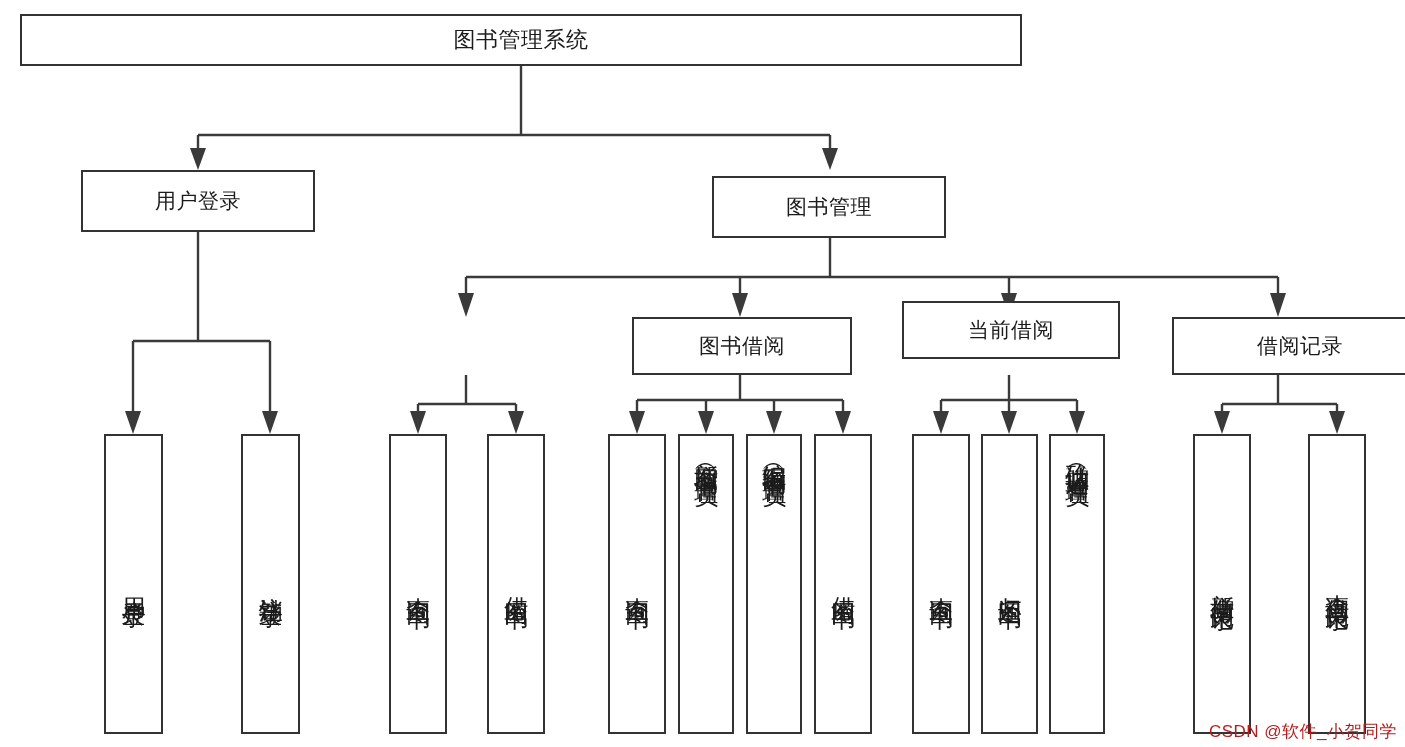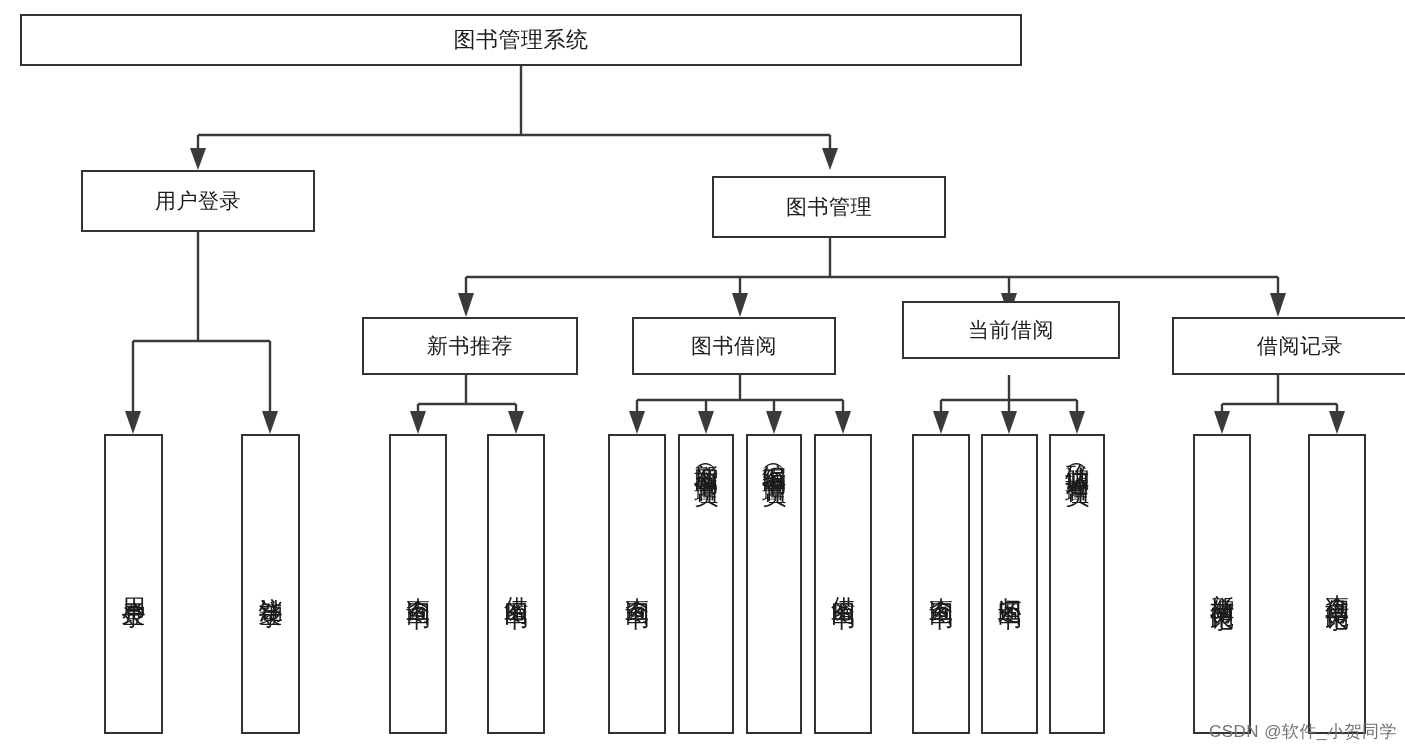--- a/index.html
+++ b/index.html
@@ -76,21 +76,21 @@
   
   .vert.tall .label {
     align-self: flex-start;
     margin-top: 8px;
   }
   .watermark {
     position: absolute;
     right: 8px;
     bottom: 4px;
     font-size: 17px;
-    color: #737373;
+    color: #b91c1c;
     letter-spacing: 0.5px;
     z-index: 3;
     white-space: nowrap;
   }
 </style>
 </head>
 <body>
 
 <div id="canvas">
 
@@ -162,24 +162,21 @@
     <span class="label">图书管理系统</span>
   </div>
 
   <div class="node horiz" style="left:81px; top:170px; width:234px; height:62px;">
     <span class="label">用户登录</span>
   </div>
   <div class="node horiz" style="left:712px; top:176px; width:234px; height:62px;">
     <span class="label">图书管理</span>
   </div>
 
-  <div class="node horiz" style="left:362px; top:317px; width:216px; height:58px;">
-    <span class="label">新书推荐</span>
-  </div>
-  <div class="node horiz" style="left:632px; top:317px; width:204px; height:58px;">
+  <div class="node horiz" style="left:632px; top:317px; width:220px; height:58px;">
     <span class="label">图书借阅</span>
   </div>
   <div class="node horiz" style="left:902px; top:301px; width:218px; height:58px;">
     <span class="label">当前借阅</span>
   </div>
   <div class="node horiz" style="left:1172px; top:317px; width:256px; height:58px;">
     <span class="label">借阅记录</span>
   </div>
 
   <div class="node vert" style="left:104px; top:434px; width:59px; height:300px;">

